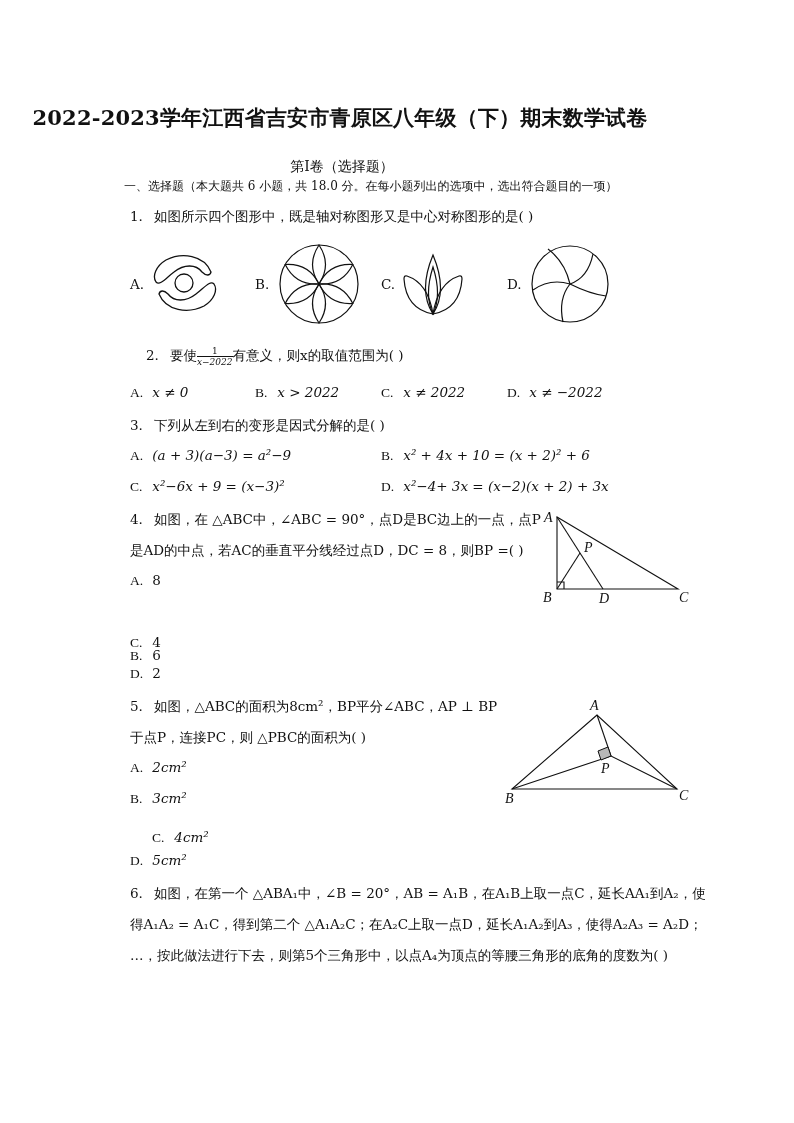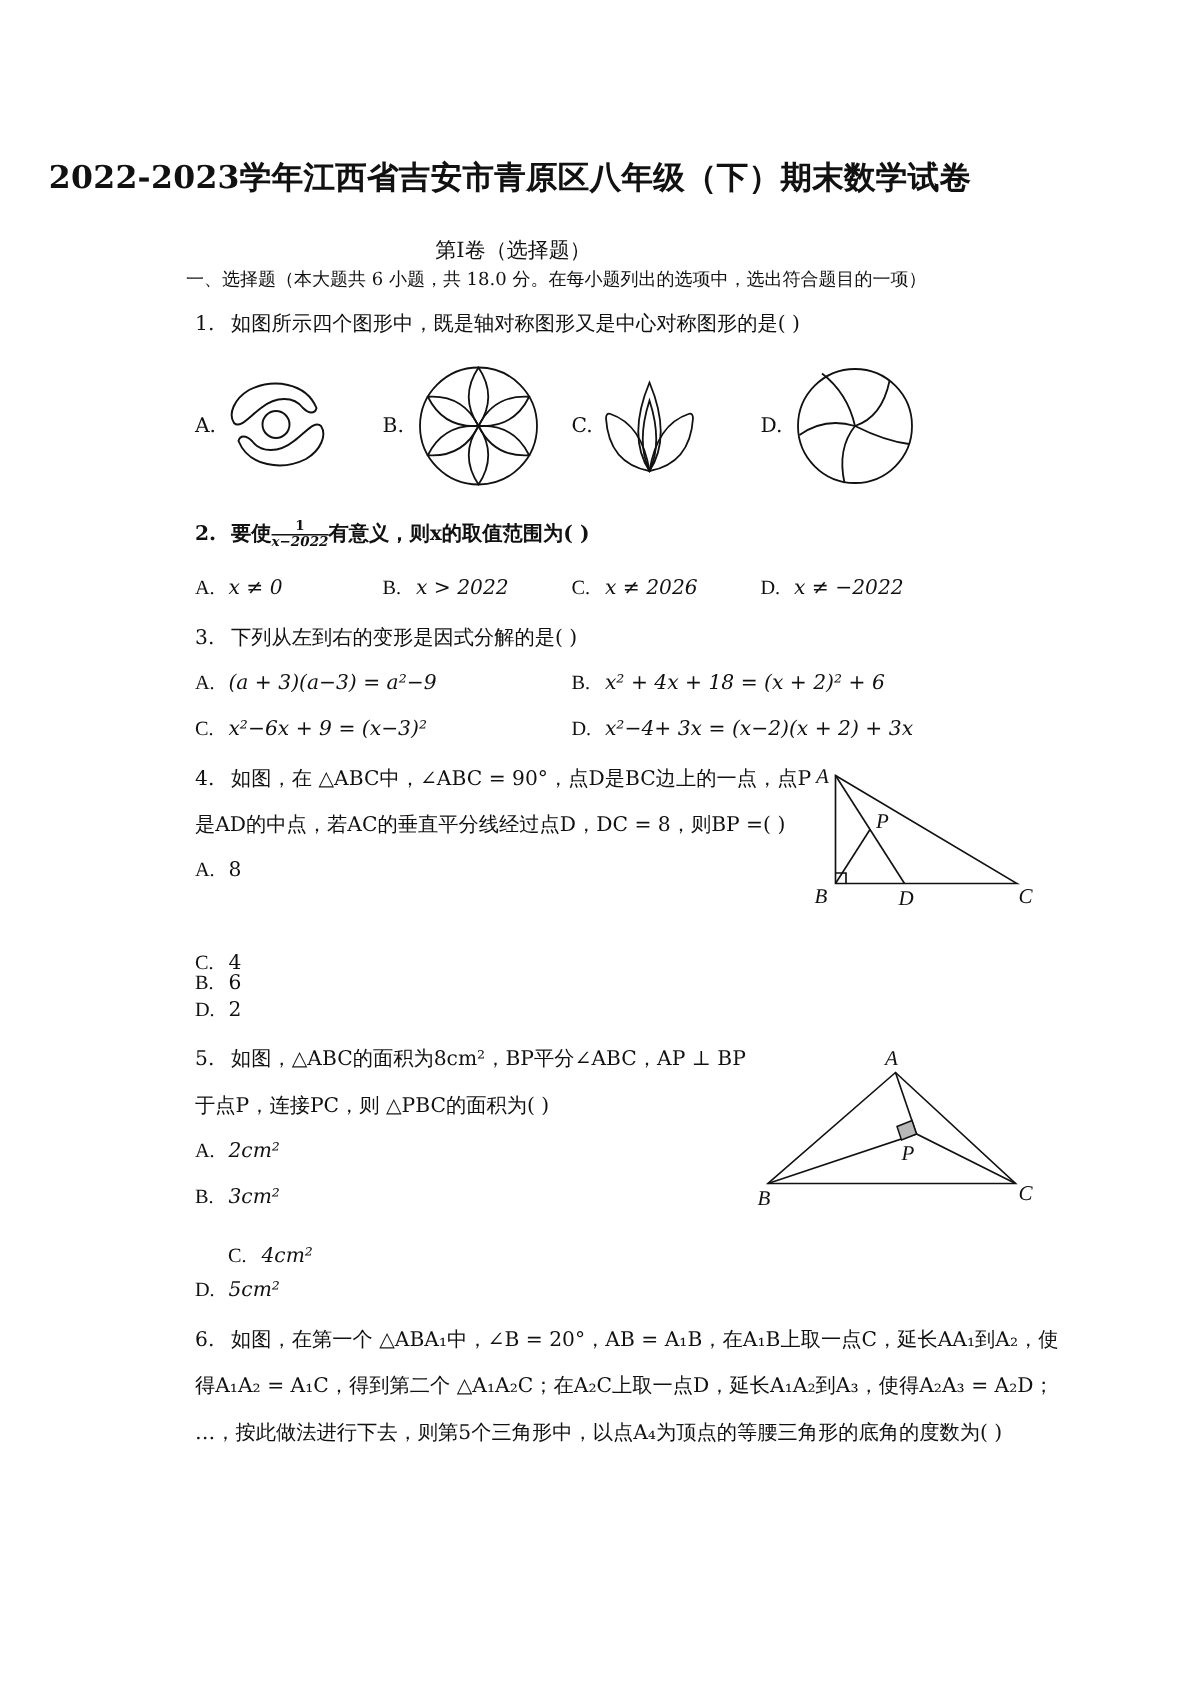--- a/index.html
+++ b/index.html
@@ -72,33 +72,33 @@
   <g fill="none" stroke="#111" stroke-width="1.2">
     <circle cx="40" cy="40" r="38"></circle>
     <path d="M40 40 Q35 18 18 5"></path>
     <path d="M40 40 Q58 34 63 10"></path>
     <path d="M40 40 Q20 34 3 46"></path>
     <path d="M40 40 Q60 50 76 52"></path>
     <path d="M40 40 Q28 55 33 78"></path>
   </g>
 </svg>
 
-<div class="abs line" style="left:130px; top:346px;font-weight:bold;">
+<div class="abs line" style="left:146px; top:346px;">
   <span class="qnum">2.</span><span>要使</span><span class="frac"><span class="num">1</span><span class="den">x−2022</span></span><span>有意义，则x的取值范围为(    )</span>
 </div>
 <div class="abs opt" style="left:130px; top:384px;"><span class="lab">A.</span> <span class="m">x ≠ 0</span></div>
 <div class="abs opt" style="left:255px; top:384px;"><span class="lab">B.</span> <span class="m">x &gt; 2022</span></div>
-<div class="abs opt" style="left:381px; top:384px;"><span class="lab">C.</span> <span class="m">x ≠ 2026</span></div>
+<div class="abs opt" style="left:381px; top:384px;"><span class="lab">C.</span> <span class="m">x ≠ 2022</span></div>
 <div class="abs opt" style="left:507px; top:384px;"><span class="lab">D.</span> <span class="m">x ≠ −2022</span></div>
 
 <div class="abs line" style="left:130px; top:416px;">
   <span class="qnum">3.</span><span>下列从左到右的变形是因式分解的是(    )</span>
 </div>
 <div class="abs opt" style="left:130px; top:447px;"><span class="lab">A.</span> <span class="m">(a + 3)(a−3) = a²−9</span></div>
-<div class="abs opt" style="left:381px; top:447px;"><span class="lab">B.</span> <span class="m">x² + 4x + 18 = (x + 2)² + 6</span></div>
+<div class="abs opt" style="left:381px; top:447px;"><span class="lab">B.</span> <span class="m">x² + 4x + 10 = (x + 2)² + 6</span></div>
 <div class="abs opt" style="left:130px; top:478px;"><span class="lab">C.</span> <span class="m">x²−6x + 9 = (x−3)²</span></div>
 <div class="abs opt" style="left:381px; top:478px;"><span class="lab">D.</span> <span class="m">x²−4+ 3x = (x−2)(x + 2) + 3x</span></div>
 
 <div class="abs line" style="left:130px; top:510px;">
   <span class="qnum">4.</span><span>如图，在 △ABC中，∠ABC = 90°，点D是BC边上的一点，点P</span>
 </div>
 <div class="abs line" style="left:130px; top:541px;">是AD的中点，若AC的垂直平分线经过点D，DC = 8，则BP =(    )</div>
 <div class="abs opt" style="left:130px; top:572px;"><span class="lab">A.</span> <span class="n">8</span></div>
 <div class="abs opt" style="left:130px; top:603px;margin-top:44px;"><span class="lab">B.</span> <span class="n">6</span></div>
 <div class="abs opt" style="left:130px; top:634px;"><span class="lab">C.</span> <span class="n">4</span></div>

